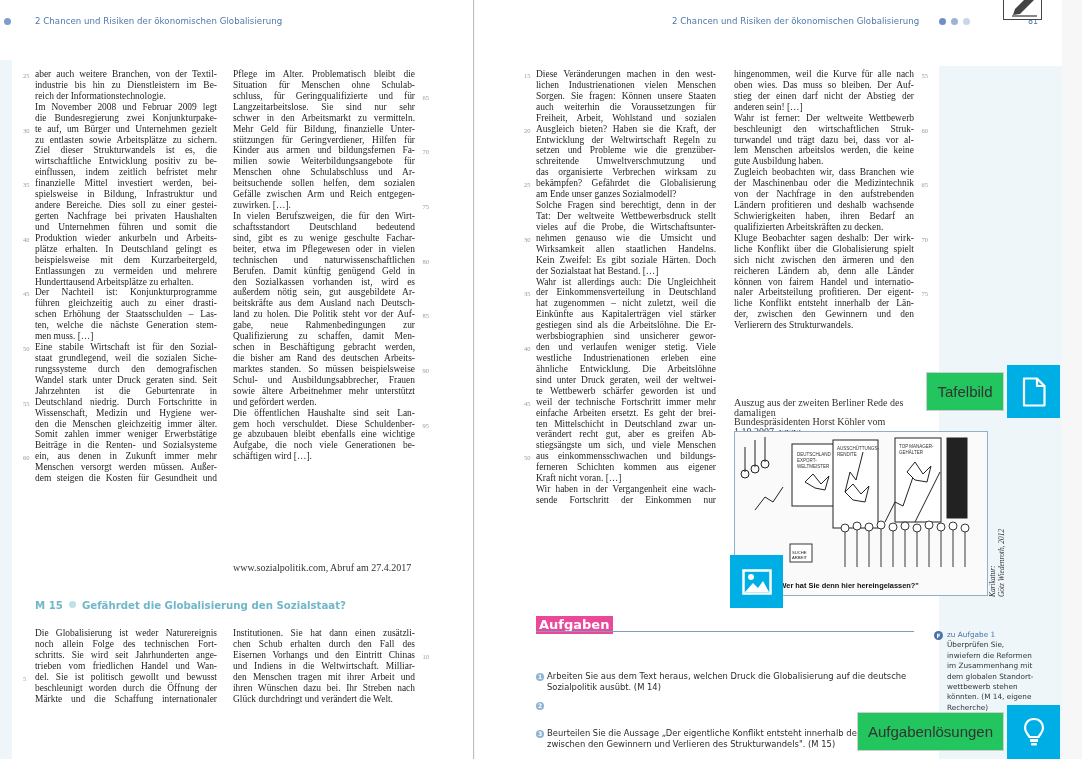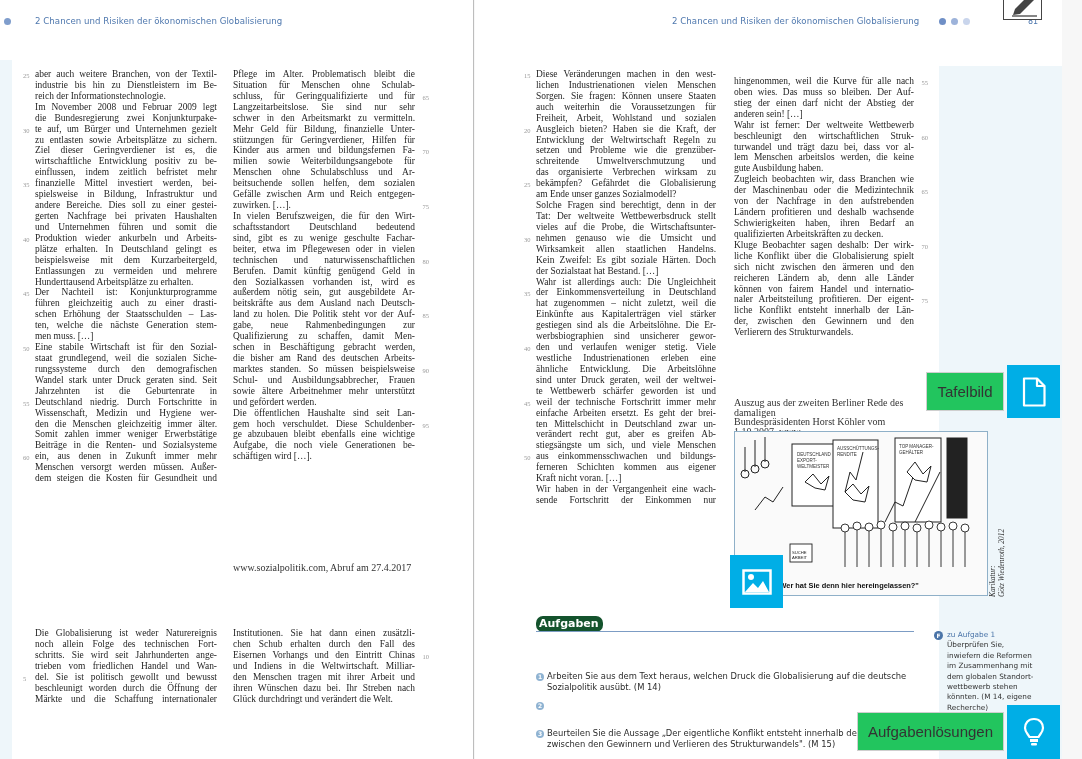--- a/index.html
+++ b/index.html
@@ -24,21 +24,21 @@
 
   .source { position: absolute; font-size: 10px; line-height: 9.5px; color: #333; }
 
   .m-heading { position: absolute; left: 35px; top: 600px; font-family: "DejaVu Sans", sans-serif; font-weight: bold; font-size: 10.2px; color: #6fb7c9; white-space: nowrap; }
   .m-heading .bullet { display: inline-block; width: 7px; height: 7px; background: #bfe0e8; border-radius: 50%; margin: 0 6px 1px 6px; }
 
   .cartoon { position: absolute; left: 734px; top: 431px; width: 254px; height: 165px; border: 1px solid #8fb0c8; background: #fafafa; overflow: hidden; }
   .cartoon-caption { position: absolute; left: 27px; bottom: 5px; font-family: "Liberation Sans", sans-serif; font-weight: bold; font-size: 7.4px; color: #111; white-space: nowrap; }
   .credit { position: absolute; left: 988px; top: 597px; transform: rotate(-90deg); transform-origin: left top; font-style: italic; font-size: 7.4px; line-height: 9px; color: #333; white-space: nowrap; }
 
-  .tasks-title { position: absolute; left: 536px; top: 616px; background: #14532d; color: #fff; font-family: "DejaVu Sans", sans-serif; font-weight: bold; font-size: 11px; padding: 1px 4px 2px 3px; border-radius: 7px; }
+  .tasks-title { position: absolute; left: 536px; top: 616px; background: #ec4899; color: #fff; font-family: "DejaVu Sans", sans-serif; font-weight: bold; font-size: 13px; padding: 1px 4px 2px 3px; }
   .tasks-rule { position: absolute; left: 536px; top: 631px; width: 378px; height: 1px; background: #7c9cc4; }
   .task { position: absolute; left: 536px; font-family: "DejaVu Sans", sans-serif; font-size: 8.4px; line-height: 11.3px; color: #2a2a2a; width: 375px; padding-left: 11px; margin-top: 33px; }
   .task .tnum { position: absolute; left: 0; top: 2px; width: 8px; height: 8px; border-radius: 50%; background: #8fb3d2; color: #fff; font-size: 6px; line-height: 8px; text-align: center; font-weight: bold; }
 
   .hint { position: absolute; left: 934px; top: 630px; width: 122px; font-family: "DejaVu Sans", sans-serif; font-size: 7.3px; line-height: 10.4px; color: #333; }
   .hint-badge { position: absolute; left: 0; top: 1px; width: 9px; height: 9px; border-radius: 50%; background: #4a74a8; color: #fff; font-size: 6px; line-height: 9px; text-align: center; font-weight: bold; }
   .hint-title { color: #4a74a8; padding-left: 13px; display: block; }
   .hint-body { padding-left: 13px; display: block; white-space: pre-line; }
 
   .float-label { position: absolute; background: #22c55e; border: 1px solid #cfcfcf; font-family: "Liberation Sans", sans-serif; font-size: 15px; color: #333; display: flex; align-items: center; justify-content: center; }
@@ -56,21 +56,21 @@
   <div class="running-head" style="left:35px;">2 Chancen und Risiken der ökonomischen Globalisierung</div>
 
   <div class="col" id="m14c1" style="left:35px; top:69px; width:182px;">
       <span class="ln"><span class="num num-l">25</span><span>aber auch weitere Branchen, von der Textil-</span></span>
       <span class="ln"><span>industrie bis hin zu Dienstleistern im Be-</span></span>
       <span class="ln last"><span>reich der Informationstechnologie.</span></span>
       <span class="ln"><span>Im November 2008 und Februar 2009 legt</span></span>
       <span class="ln"><span>die Bundesregierung zwei Konjunkturpake-</span></span>
       <span class="ln"><span class="num num-l">30</span><span>te auf, um Bürger und Unternehmen gezielt</span></span>
       <span class="ln"><span>zu entlasten sowie Arbeitsplätze zu sichern.</span></span>
-      <span class="ln"><span>Ziel dieser Geringverdiener ist es, die</span></span>
+      <span class="ln"><span>Ziel dieser Strukturwandels ist es, die</span></span>
       <span class="ln"><span>wirtschaftliche Entwicklung positiv zu be-</span></span>
       <span class="ln"><span>einflussen, indem zeitlich befristet mehr</span></span>
       <span class="ln"><span class="num num-l">35</span><span>finanzielle Mittel investiert werden, bei-</span></span>
       <span class="ln"><span>spielsweise in Bildung, Infrastruktur und</span></span>
       <span class="ln"><span>andere Bereiche. Dies soll zu einer gestei-</span></span>
       <span class="ln"><span>gerten Nachfrage bei privaten Haushalten</span></span>
       <span class="ln"><span>und Unternehmen führen und somit die</span></span>
       <span class="ln"><span class="num num-l">40</span><span>Produktion wieder ankurbeln und Arbeits-</span></span>
       <span class="ln"><span>plätze erhalten. In Deutschland gelingt es</span></span>
       <span class="ln"><span>beispielsweise mit dem Kurzarbeitergeld,</span></span>
@@ -128,20 +128,23 @@
       <span class="ln"><span>sowie ältere Arbeitnehmer mehr unterstützt</span></span>
       <span class="ln last"><span>und gefördert werden.</span></span>
       <span class="ln"><span>Die öffentlichen Haushalte sind seit Lan-</span></span>
       <span class="ln"><span class="num num-r">95</span><span>gem hoch verschuldet. Diese Schuldenber-</span></span>
       <span class="ln"><span>ge abzubauen bleibt ebenfalls eine wichtige</span></span>
       <span class="ln"><span>Aufgabe, die noch viele Generationen be-</span></span>
       <span class="ln last"><span>schäftigen wird […].</span></span>
     </div>
   <div class="source" style="left:233px; top:563px;">www.sozialpolitik.com, Abruf am 27.4.2017</div>
 
+  <div class="m-heading">
+    <span>M 15</span><span class="bullet"></span><span>Gefährdet die Globalisierung den Sozialstaat?</span>
+  </div>
   <div class="col" id="m15c1" style="left:35px; top:628px; width:182px;">
       <span class="ln"><span>Die Globalisierung ist weder Naturereignis</span></span>
       <span class="ln"><span>noch allein Folge des technischen Fort-</span></span>
       <span class="ln"><span>schritts. Sie wird seit Jahrhunderten ange-</span></span>
       <span class="ln"><span>trieben vom friedlichen Handel und Wan-</span></span>
       <span class="ln"><span class="num num-l">5</span><span>del. Sie ist politisch gewollt und bewusst</span></span>
       <span class="ln"><span>beschleunigt worden durch die Öffnung der</span></span>
       <span class="ln"><span>Märkte und die Schaffung internationaler</span></span>
     </div>
   <div class="col" id="m15c2" style="left:233px; top:628px; width:182px;">
@@ -206,21 +209,21 @@
     <span class="ln"><span>einfache Arbeiten ersetzt. Es geht der brei-</span></span>
     <span class="ln"><span>ten Mittelschicht in Deutschland zwar un-</span></span>
     <span class="ln"><span>verändert recht gut, aber es greifen Ab-</span></span>
     <span class="ln"><span>stiegsängste um sich, und viele Menschen</span></span>
     <span class="ln"><span class="num num-l">50</span><span>aus einkommensschwachen und bildungs-</span></span>
     <span class="ln"><span>ferneren Schichten kommen aus eigener</span></span>
     <span class="ln last"><span>Kraft nicht voran. […]</span></span>
     <span class="ln"><span>Wir haben in der Vergangenheit eine wach-</span></span>
     <span class="ln"><span>sende Fortschritt der Einkommen nur</span></span>
   </div>
-<div class="col" id="m15c4" style="left:734px; top:76px; width:180px;">
+<div class="col" id="m15c4" style="left:734px; top:69px; width:180px;">
     <span class="ln"><span class="num num-r">55</span><span>hingenommen, weil die Kurve für alle nach</span></span>
     <span class="ln"><span>oben wies. Das muss so bleiben. Der Auf-</span></span>
     <span class="ln"><span>stieg der einen darf nicht der Abstieg der</span></span>
     <span class="ln last"><span>anderen sein! […]</span></span>
     <span class="ln"><span>Wahr ist ferner: Der weltweite Wettbewerb</span></span>
     <span class="ln"><span class="num num-r">60</span><span>beschleunigt den wirtschaftlichen Struk-</span></span>
     <span class="ln"><span>turwandel und trägt dazu bei, dass vor al-</span></span>
     <span class="ln"><span>lem Menschen arbeitslos werden, die keine</span></span>
     <span class="ln last"><span>gute Ausbildung haben.</span></span>
     <span class="ln"><span>Zugleich beobachten wir, dass Branchen wie</span></span>

